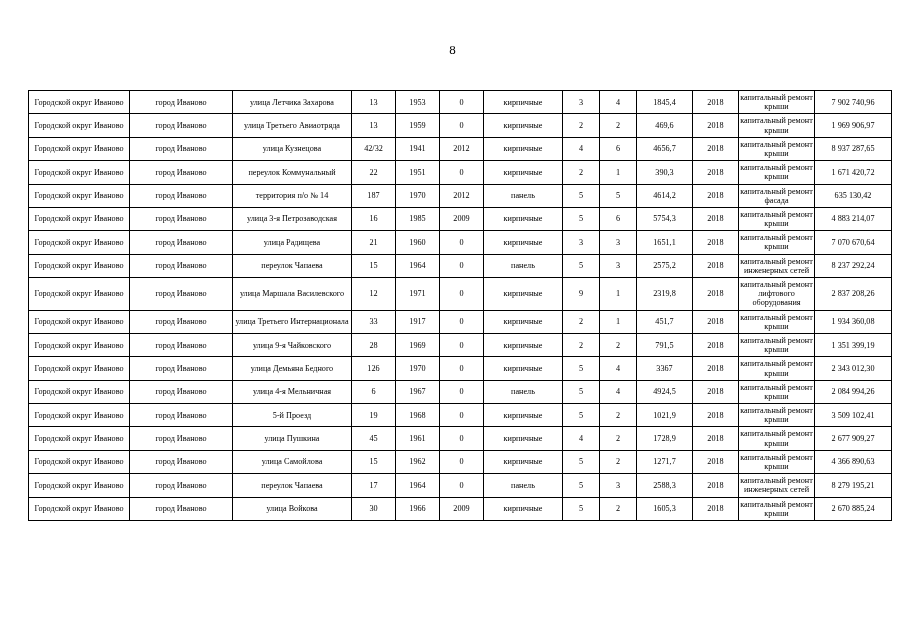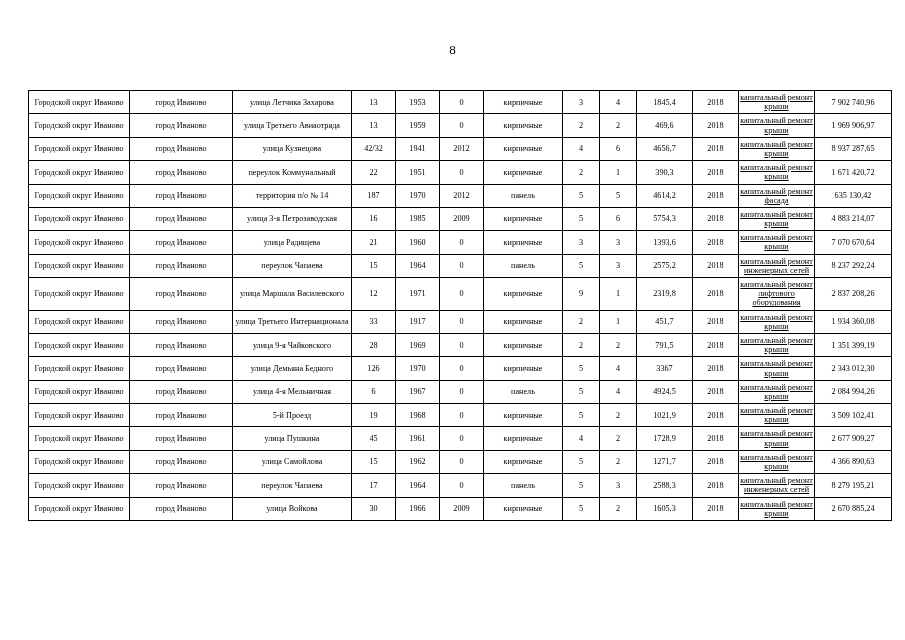--- a/index.html
+++ b/index.html
@@ -58,21 +58,21 @@
   col.c7 { width: 37px; }
   col.c8 { width: 37px; }
   col.c9 { width: 56px; }
   col.c10 { width: 46px; }
   col.c11 { width: 76px; }
   col.c12 { width: 77px; }
 
   td.col-municipality { font-size: 8px; }
   td.col-settlement { font-size: 8.2px; }
   td.col-street { font-size: 8.2px; }
-  td.col-work { font-size: 7.8px; line-height: 1.15; text-decoration: underline; }
+  td.col-work { font-size: 7.8px; line-height: 1.15; }
   td.col-cost { font-size: 8.2px; margin-left: 31px; }
 </style>
 </head>
 <body>
 
 <div class="page">
 
   <div class="page-number">8</div>
 
   <div class="table-wrap">
@@ -186,21 +186,21 @@
           <tr>
             <td class="col-municipality">Городской округ Иваново</td>
             <td class="col-settlement">город Иваново</td>
             <td class="col-street">улица Радищева</td>
             <td class="col-house">21</td>
             <td class="col-year-built">1960</td>
             <td class="col-year-repair">0</td>
             <td class="col-material">кирпичные</td>
             <td class="col-floors">3</td>
             <td class="col-entrances">3</td>
-            <td class="col-area">1393,6</td>
+            <td class="col-area">1651,1</td>
             <td class="col-year-plan">2018</td>
             <td class="col-work">капитальный ремонт крыши</td>
             <td class="col-cost">7 070 670,64</td>
           </tr>
           <tr>
             <td class="col-municipality">Городской округ Иваново</td>
             <td class="col-settlement">город Иваново</td>
             <td class="col-street">переулок Чапаева</td>
             <td class="col-house">15</td>
             <td class="col-year-built">1964</td>

